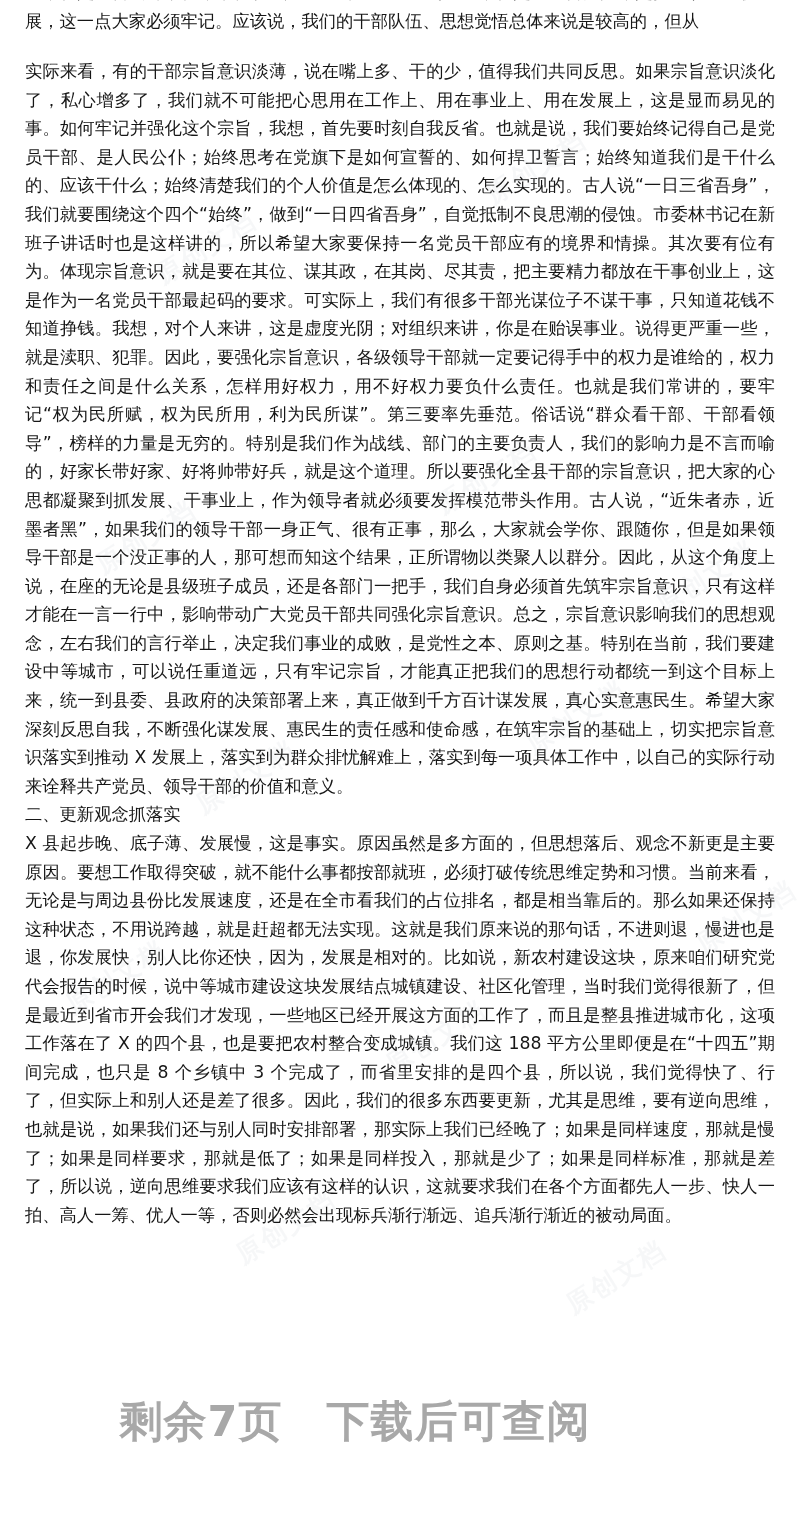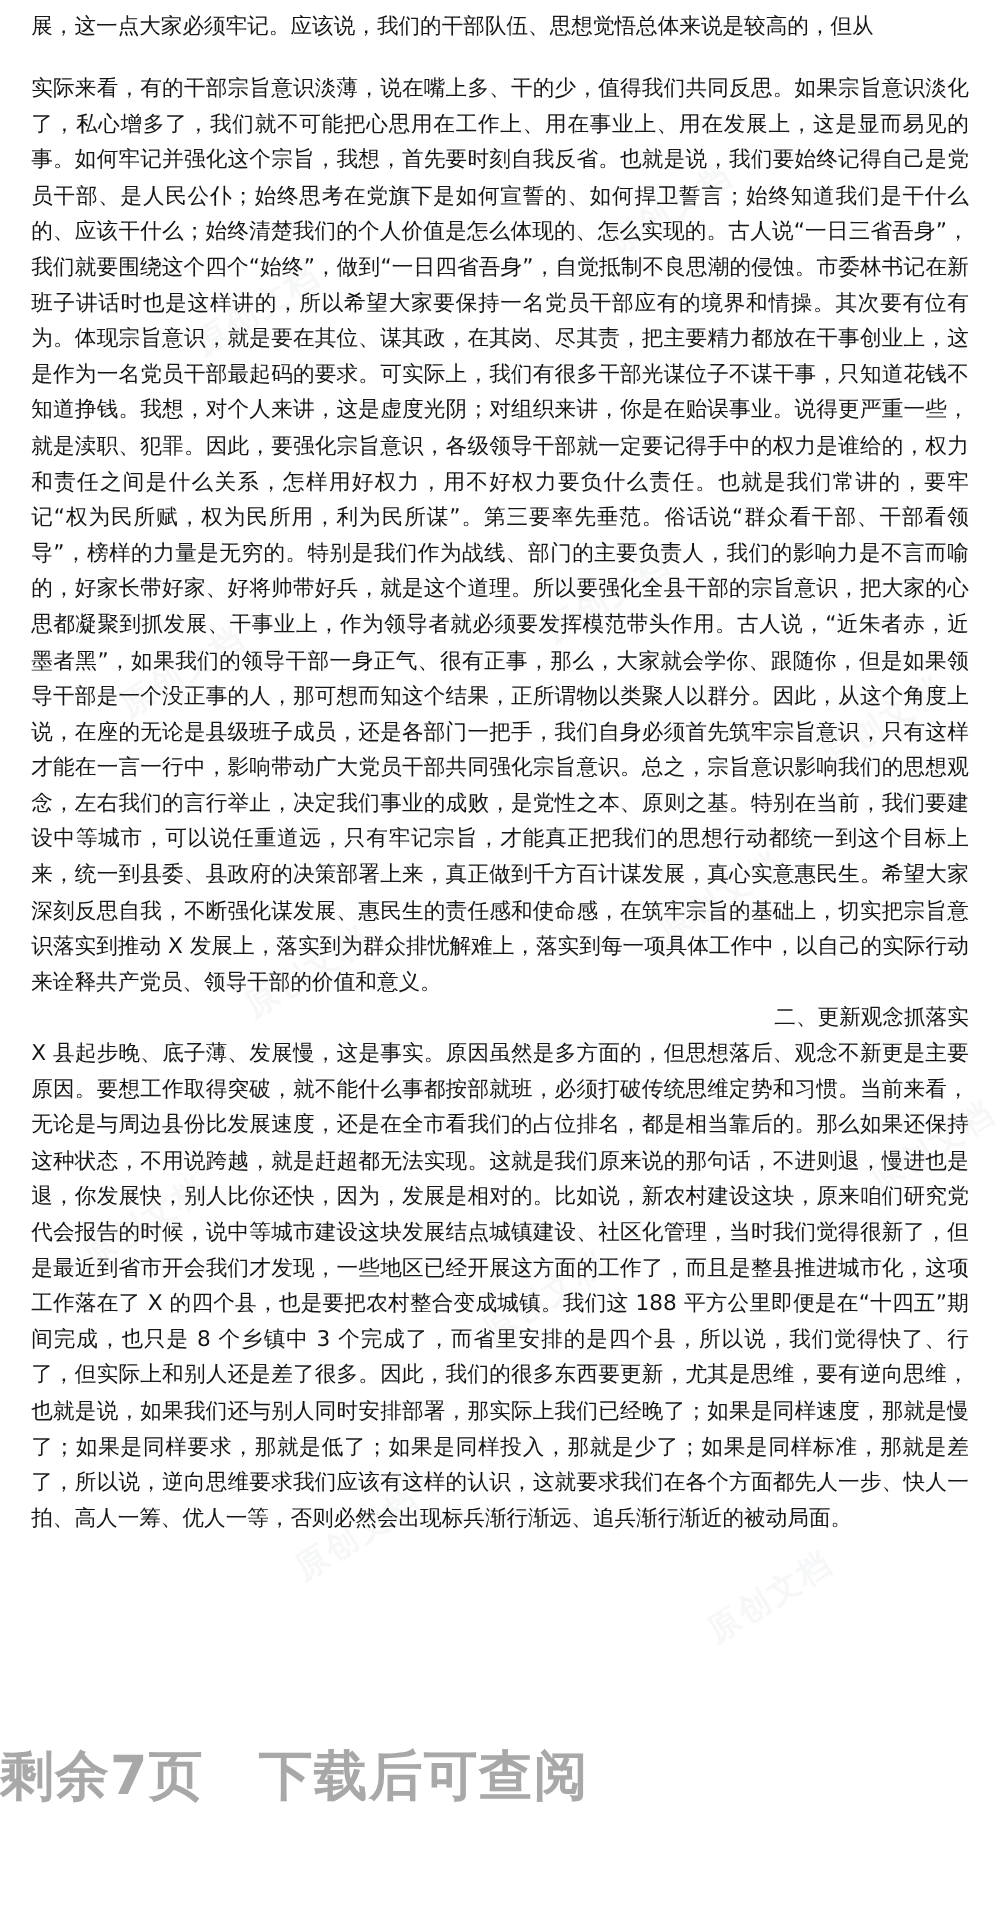--- a/index.html
+++ b/index.html
@@ -77,30 +77,31 @@
     width: 800px;
     box-sizing: border-box;
   }
   .heading {
     margin: 0;
     padding: 0 25px;
     font-size: 17.3px;
     line-height: 28.6px;
     font-weight: 400;
     color: #161616;
-    text-align: right;
+    text-align: left;
   }
   .gap-lg { height: 57px; }
 
   
   #footer-cta {
     position: absolute;
     left: 0;
     top: 1400px;
     width: 710px;
+    text-align: center;
     z-index: 4;
   }
   #footer-cta .cta-text {
     display: inline-block;
     font-family: "DejaVu Sans", "Liberation Sans", sans-serif;
     font-size: 43px;
     font-weight: 700;
     color: #a8a8a8;
     letter-spacing: 1px;
     line-height: 1;

